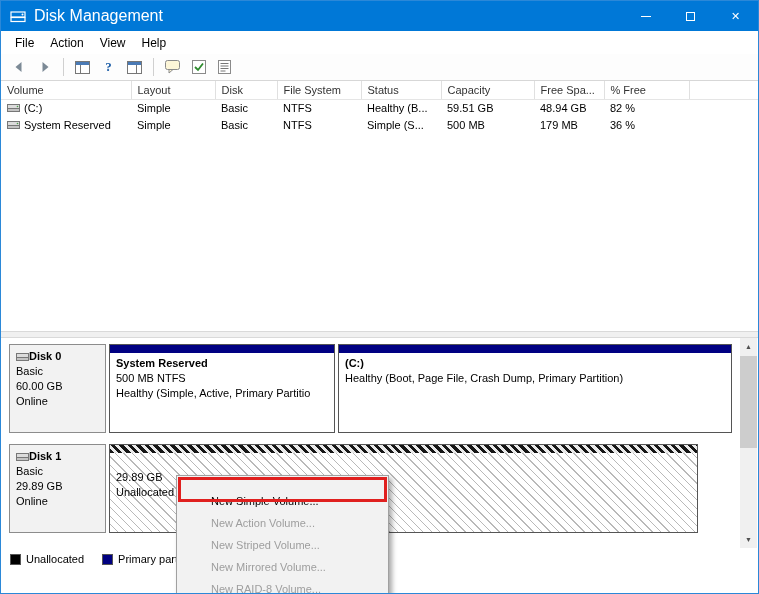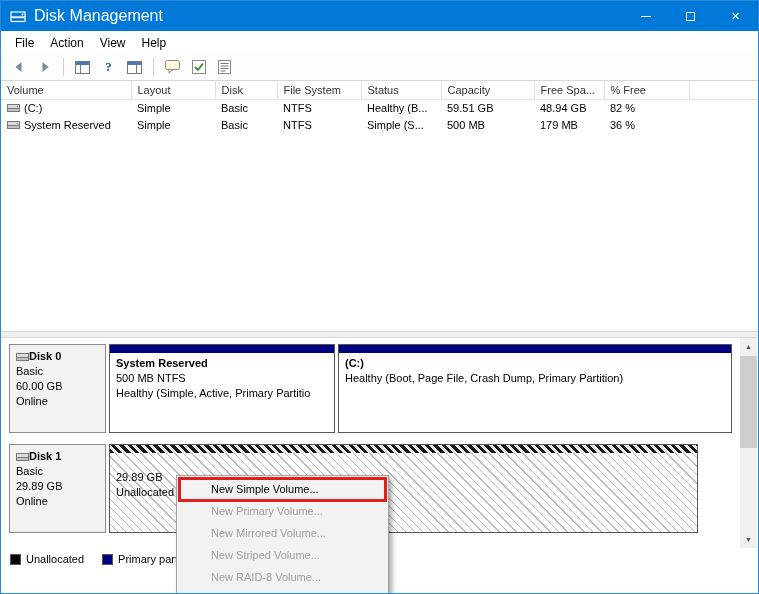--- a/index.html
+++ b/index.html
@@ -71,21 +71,21 @@
   .legend { position:absolute; top:547px; left:0; right:0; height:22px; background:#fff;
             display:flex; align-items:center; padding-left:9px; gap:8px; }
   .legend-item { display:flex; align-items:center; gap:5px; white-space:nowrap; }
   .swatch { width:11px; height:11px; border:1px solid #555; display:inline-block; }
   .swatch-unallocated { background:#000000; }
   .swatch-primary { background:#000080; margin-left:10px; }
 
   
   .context-menu { position:absolute; left:175px; top:474px; width:213px; height:120px;
                   background:#f2f2f2; border:1px solid #a0a0a0;
-                  box-shadow:3px 3px 5px rgba(0,0,0,.35); padding-top:2px; z-index:10; overflow:hidden; }
+                  box-shadow:3px 3px 5px rgba(0,0,0,.35); padding-top:14px; z-index:10; overflow:hidden; }
   .cm-item { height:22px; line-height:22px; padding-left:34px; white-space:nowrap; color:#000; }
   .cm-item.disabled { color:#9e9e9e; }
   .highlight-rect { position:absolute; left:1px; top:1px; width:209px; height:25px;
                     border:3px solid #e0201f; pointer-events:none; }
 </style>
 </head>
 <body>
 
 <div class="window">
 
@@ -310,20 +310,20 @@
       <span>Unallocated</span>
     </span>
     <span class="legend-item">
       <span class="swatch swatch-primary"></span>
       <span>Primary part</span>
     </span>
   </div>
 
   <div class="context-menu">
     <div class="cm-item">New Simple Volume...</div>
-    <div class="cm-item disabled">New Primary Volume...</div>
+    <div class="cm-item disabled">New Action Volume...</div>
+    <div class="cm-item disabled">New Striped Volume...</div>
     <div class="cm-item disabled">New Mirrored Volume...</div>
-    <div class="cm-item disabled">New Striped Volume...</div>
     <div class="cm-item disabled">New RAID-8 Volume...</div>
     <div class="highlight-rect"></div>
   </div>
 
 </div>
 
 </body></html>

